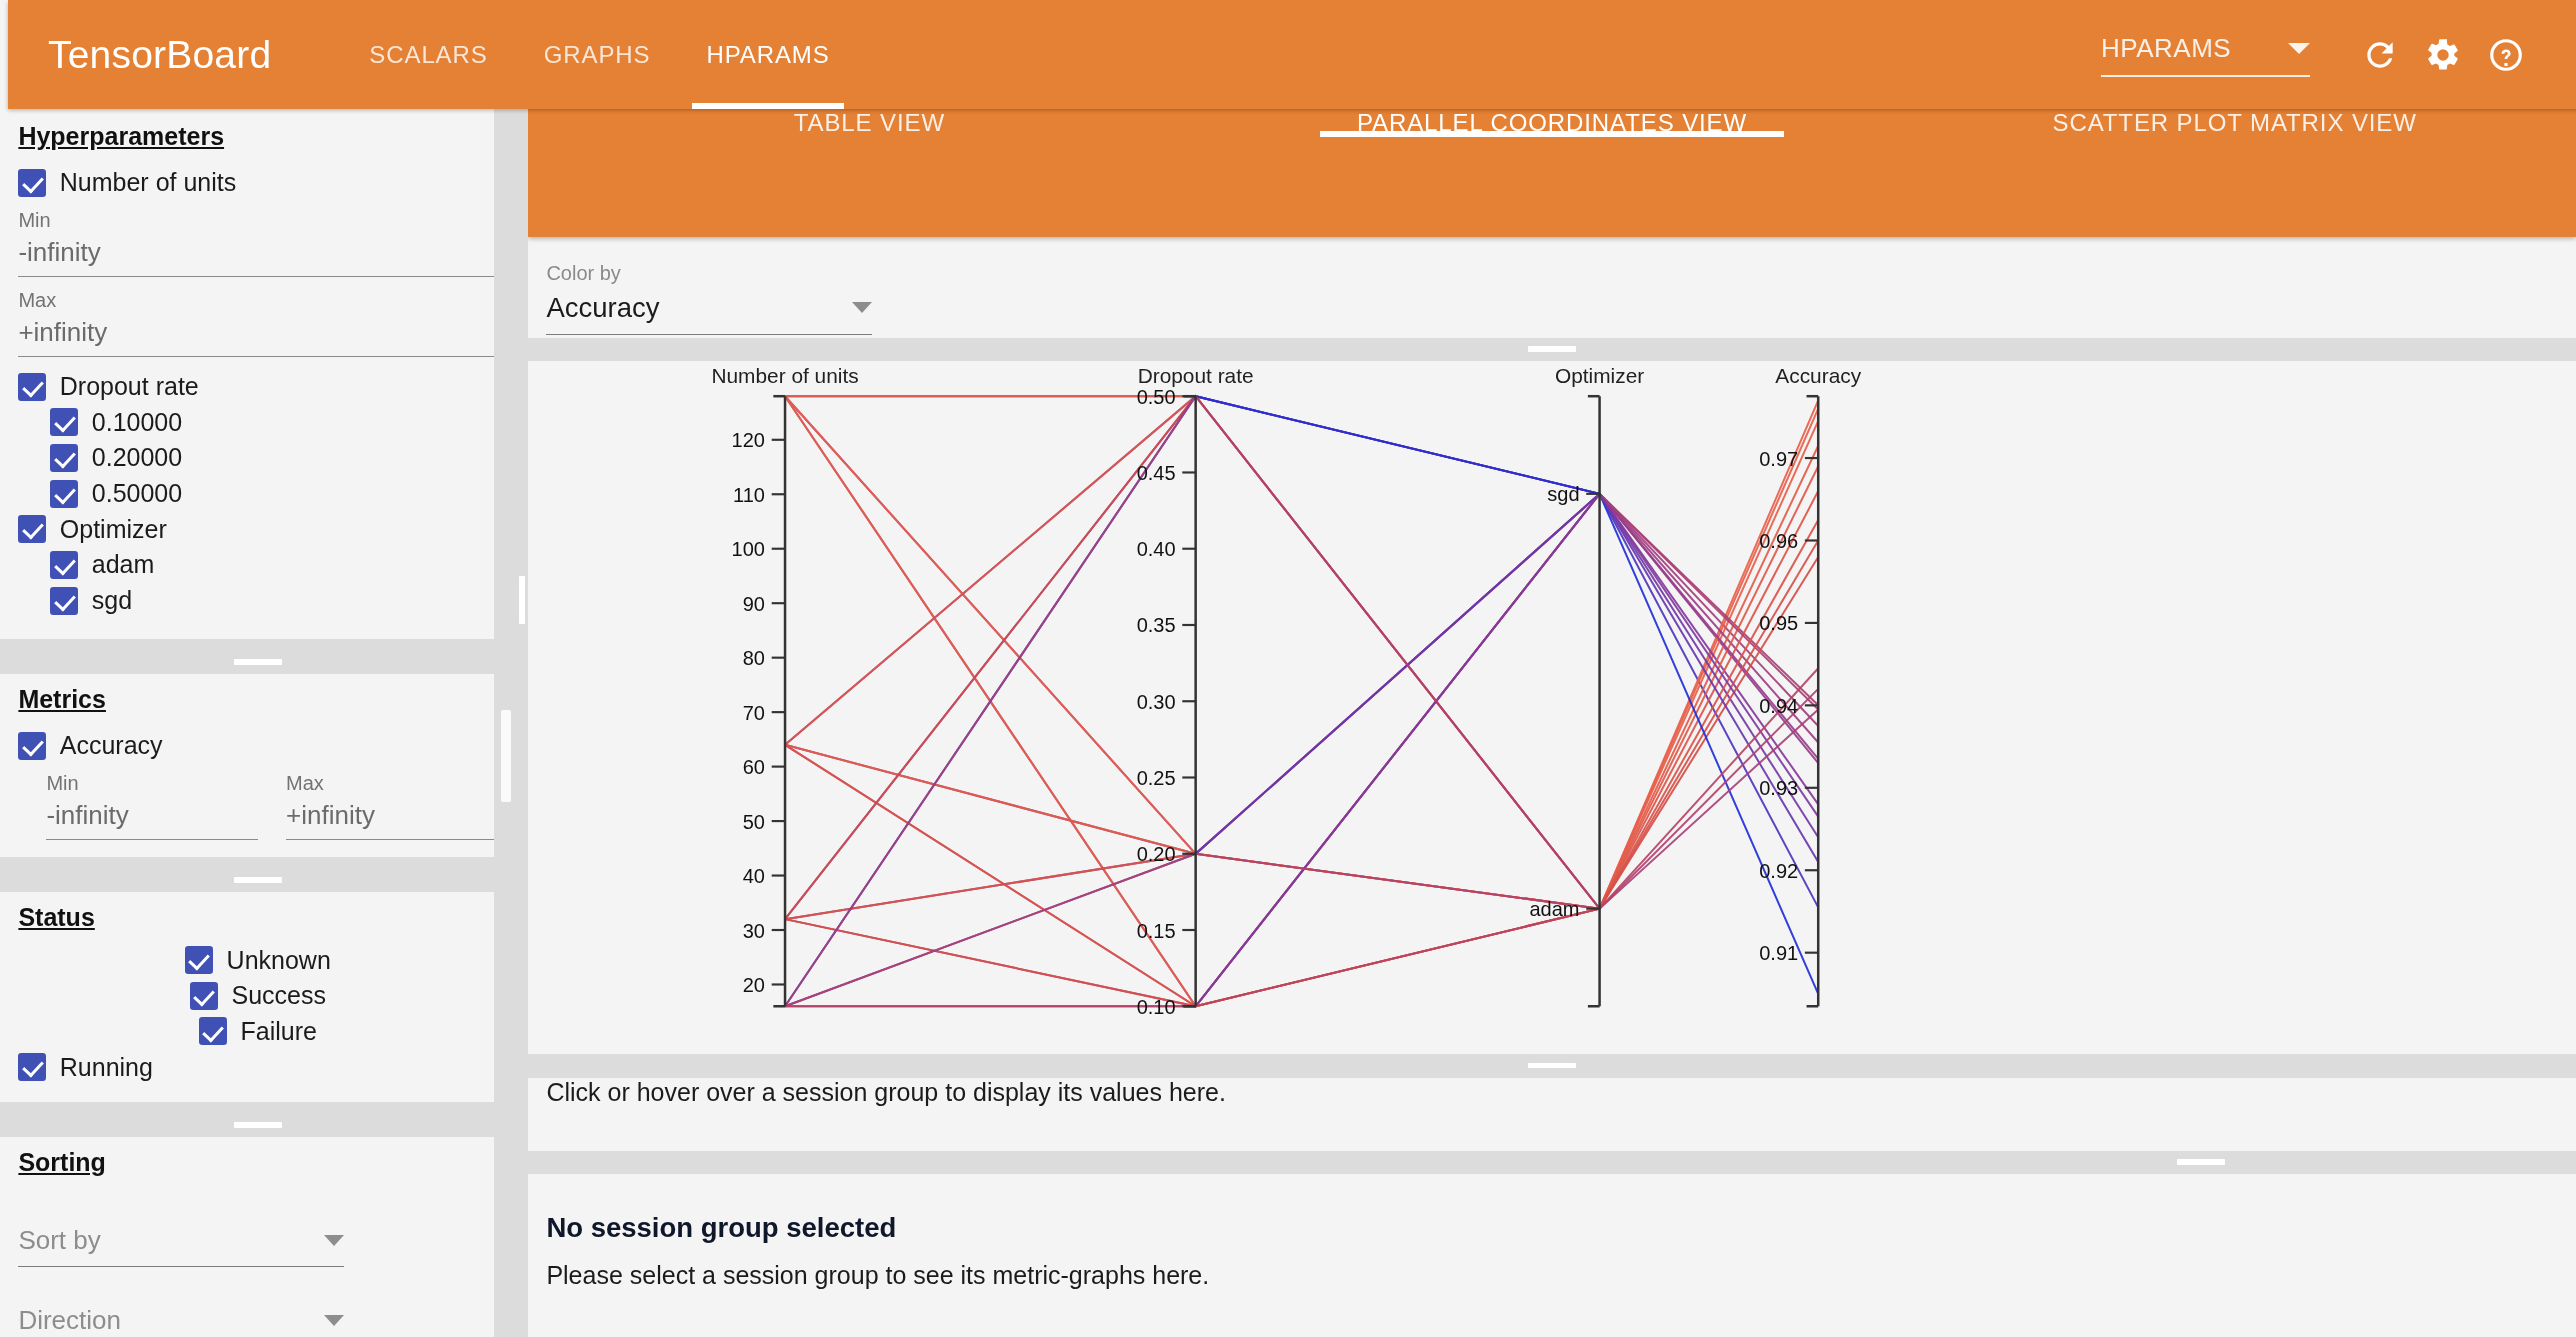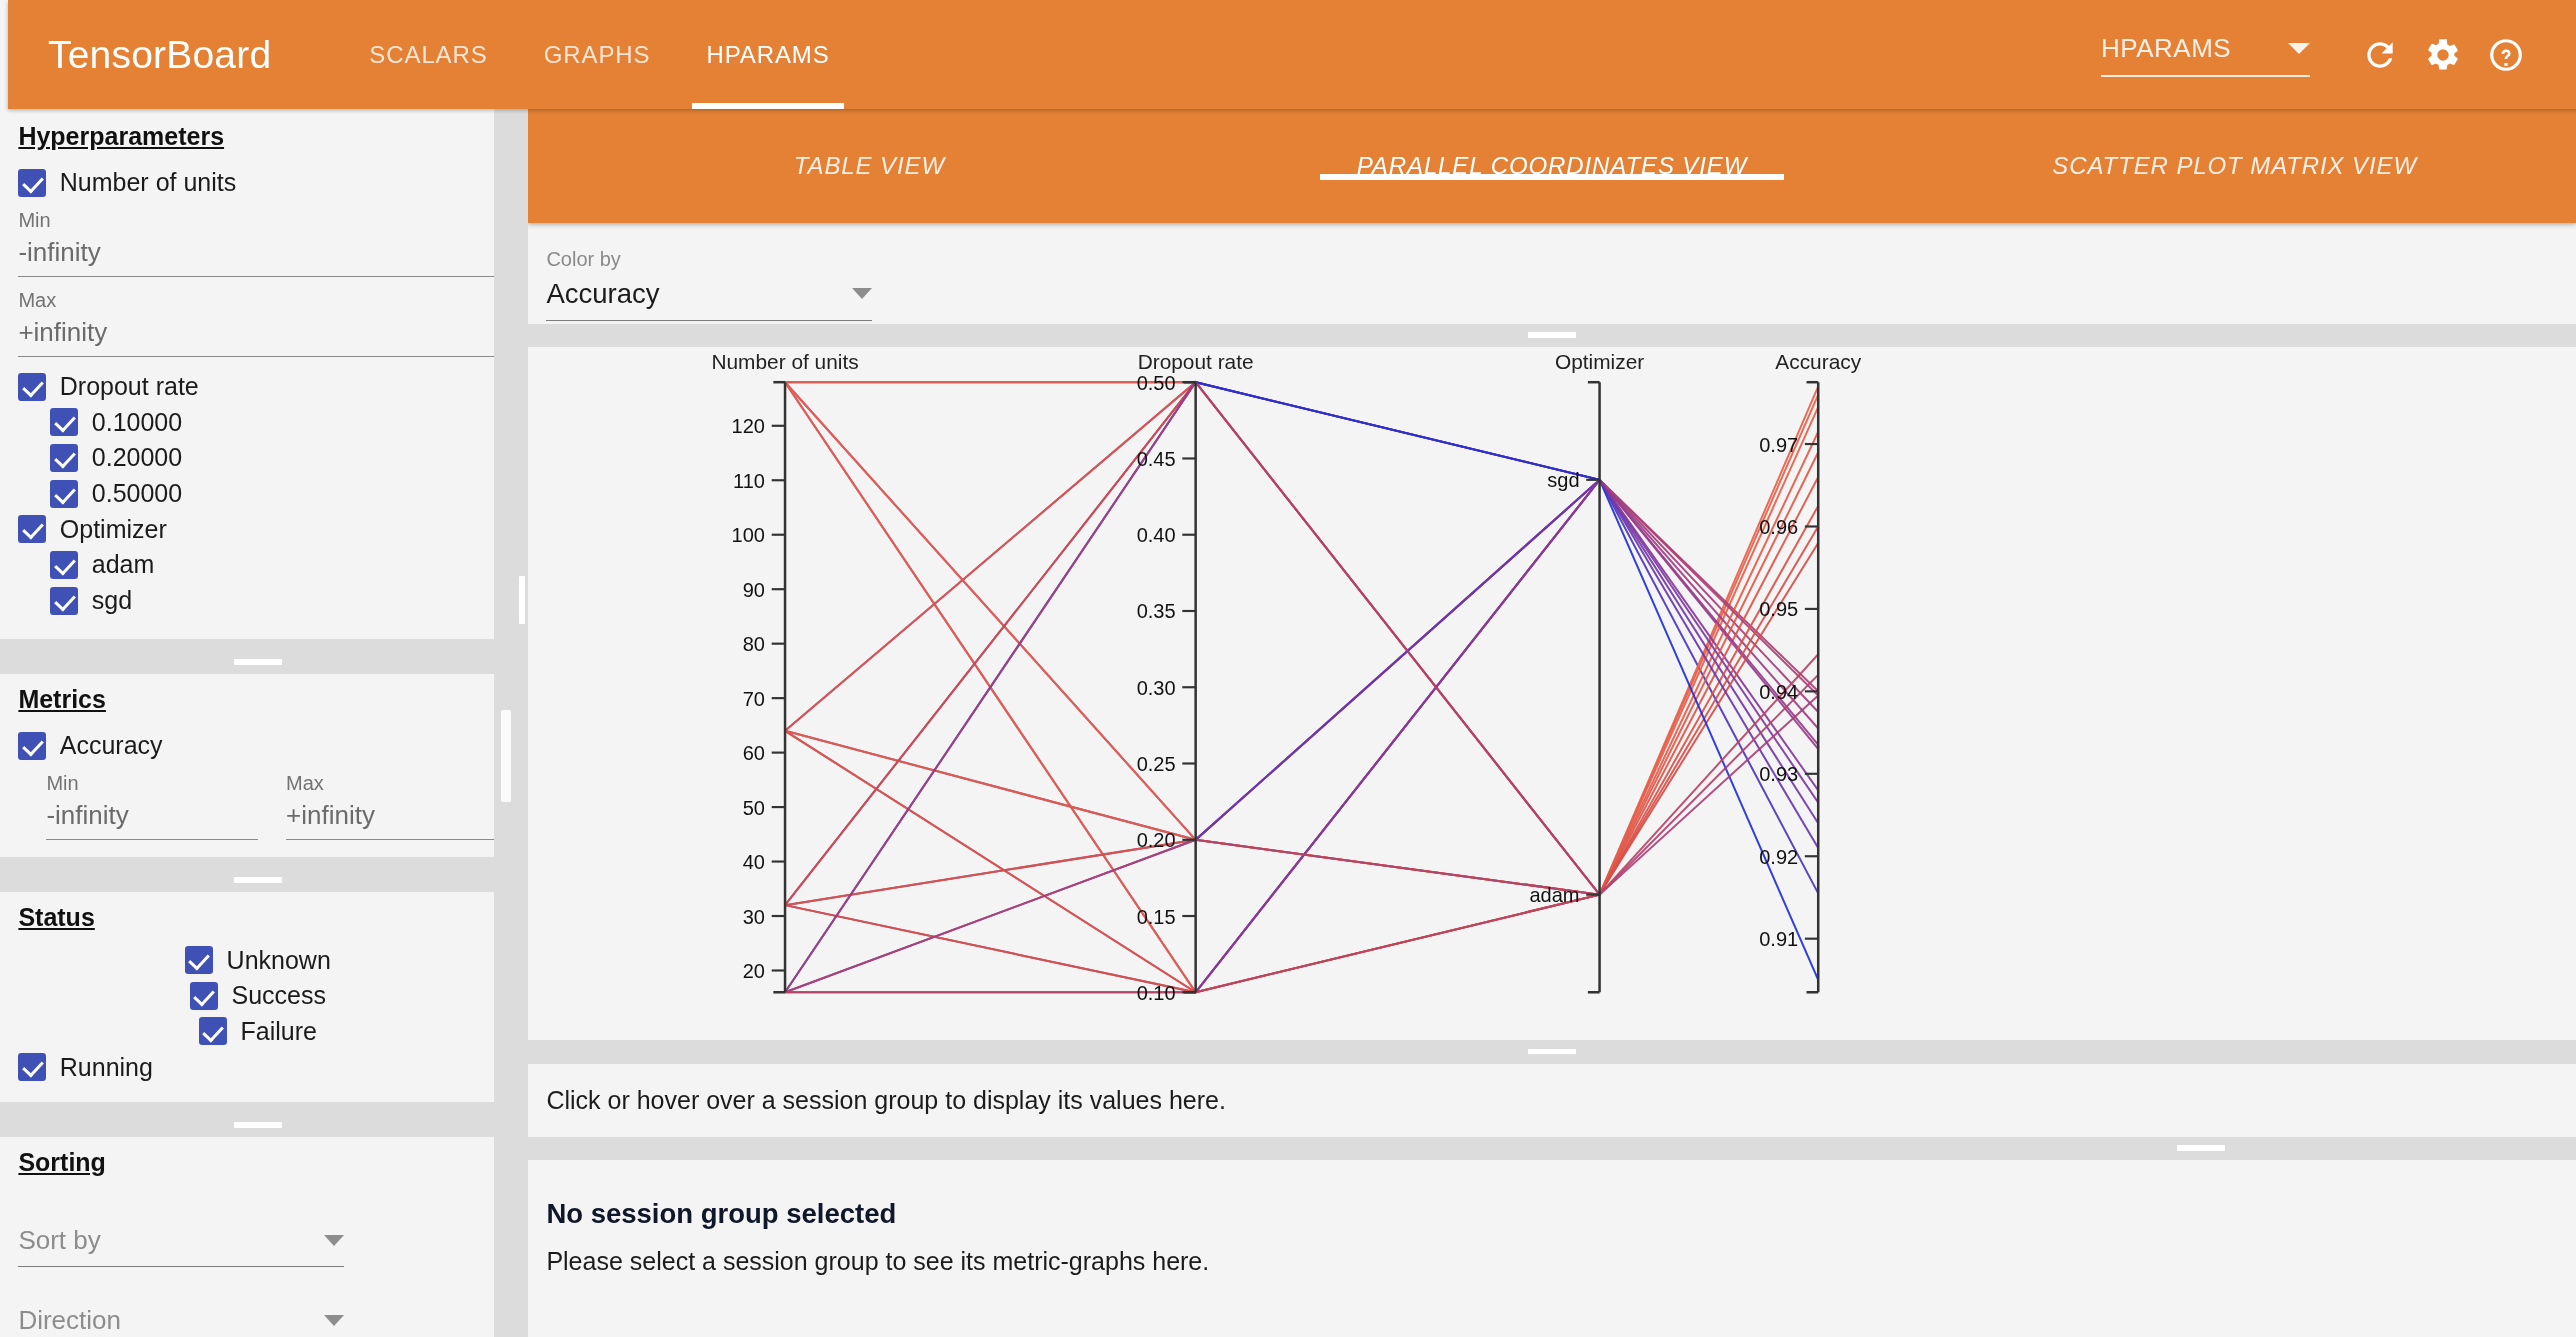--- a/index.html
+++ b/index.html
@@ -117,22 +117,22 @@
     position:absolute; left:3.3px; top:467px; width:5.8px; height:48px;
     background:#fff; border-radius:0.8px;
   }
 
   
   .main {
     position:absolute; left:528px; top:109px;
     width:2048px; height:1229px; background:#dcdcdc; overflow:hidden;
   }
   .viewtabs {
-    height:114px; background:#e58135; display:flex; align-items:center;
-    box-shadow:0 1.7px 5px rgba(0,0,0,.3); position:relative; z-index:3;font-style:italic;
+    height:128px; background:#e58135; display:flex; align-items:flex-start;
+    box-shadow:0 1.7px 5px rgba(0,0,0,.3); position:relative; z-index:3;
   }
   .vtab {
     flex:1; display:flex; align-items:center; justify-content:center;
     color:rgba(255,255,255,.88); font-size:24px; letter-spacing:0.9px;
     cursor:pointer; position:relative; white-space:nowrap;
   }
   .vtab.active { color:#fff; }
   .vtab.active::after {
     content:""; position:absolute; left:16%; right:16%; bottom:0;
     height:5.8px; background:#fff;
@@ -146,21 +146,21 @@
     border-bottom:1.7px solid #7d7d7d; padding-bottom:10px; cursor:pointer;
   }
   .colorby-sel .cv { font-size:27.5px; color:#1b1b1b; }
   .colorby-sel .caret {
     margin-left:auto; width:0; height:0;
     border-left:10px solid transparent; border-right:10px solid transparent;
     border-top:11px solid #8d8d8d;
   }
   .plot-card { background:#f4f4f4; height:693px; position:relative; }
   .plot-card svg { display:block; }
-  .msg-card { background:#f4f4f4; height:73px; display:flex; align-items:center;
+  .msg-card { background:#f4f4f4; height:73px; display:flex; align-items:flex-start;
               padding-left:18.4px; }
   .msg-card .t { font-size:25px; color:#1b1b1b; }
   .sess-card { background:#f4f4f4; height:197px; padding:38px 0 0 18.4px; }
   .sess-card .h { font-size:27.5px; font-weight:bold; color:#0f172a; margin-bottom:16.7px; }
   .sess-card .p { font-size:25px; color:#1b1b1b; }
   .dhandle-r { height:23.4px; background:#dcdcdc; position:relative; cursor:row-resize; }
   .dhandle-r .bar {
     position:absolute; left:50%; transform:translateX(-50%);
     top:8.3px; width:48px; height:5.8px; background:#fff; border-radius:0.8px;
   }

